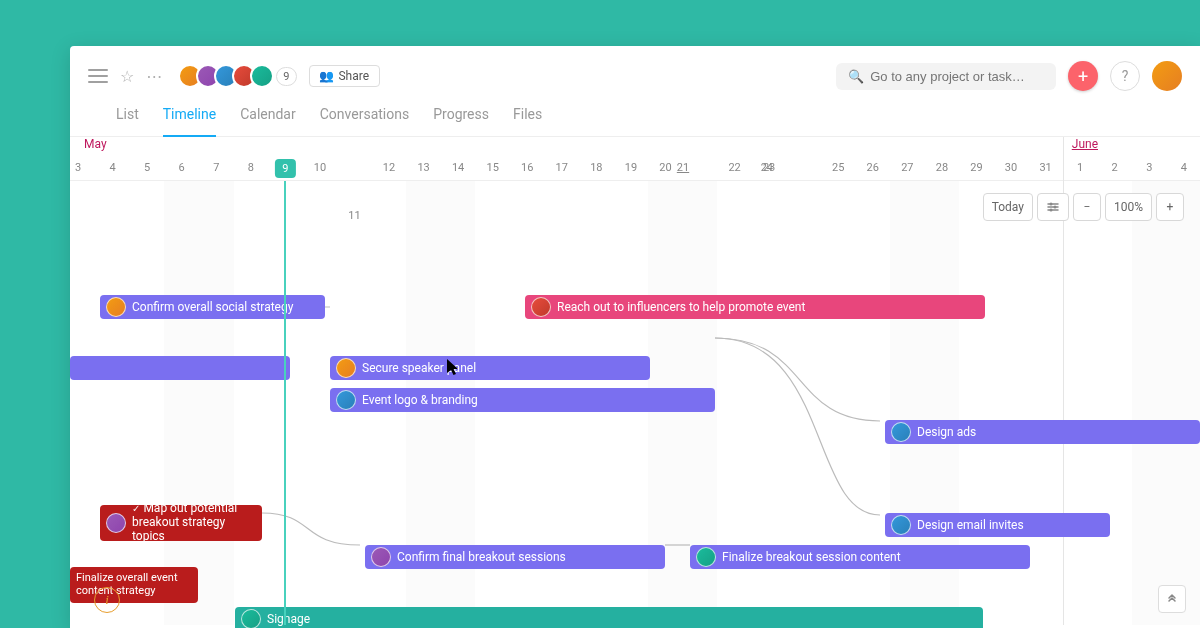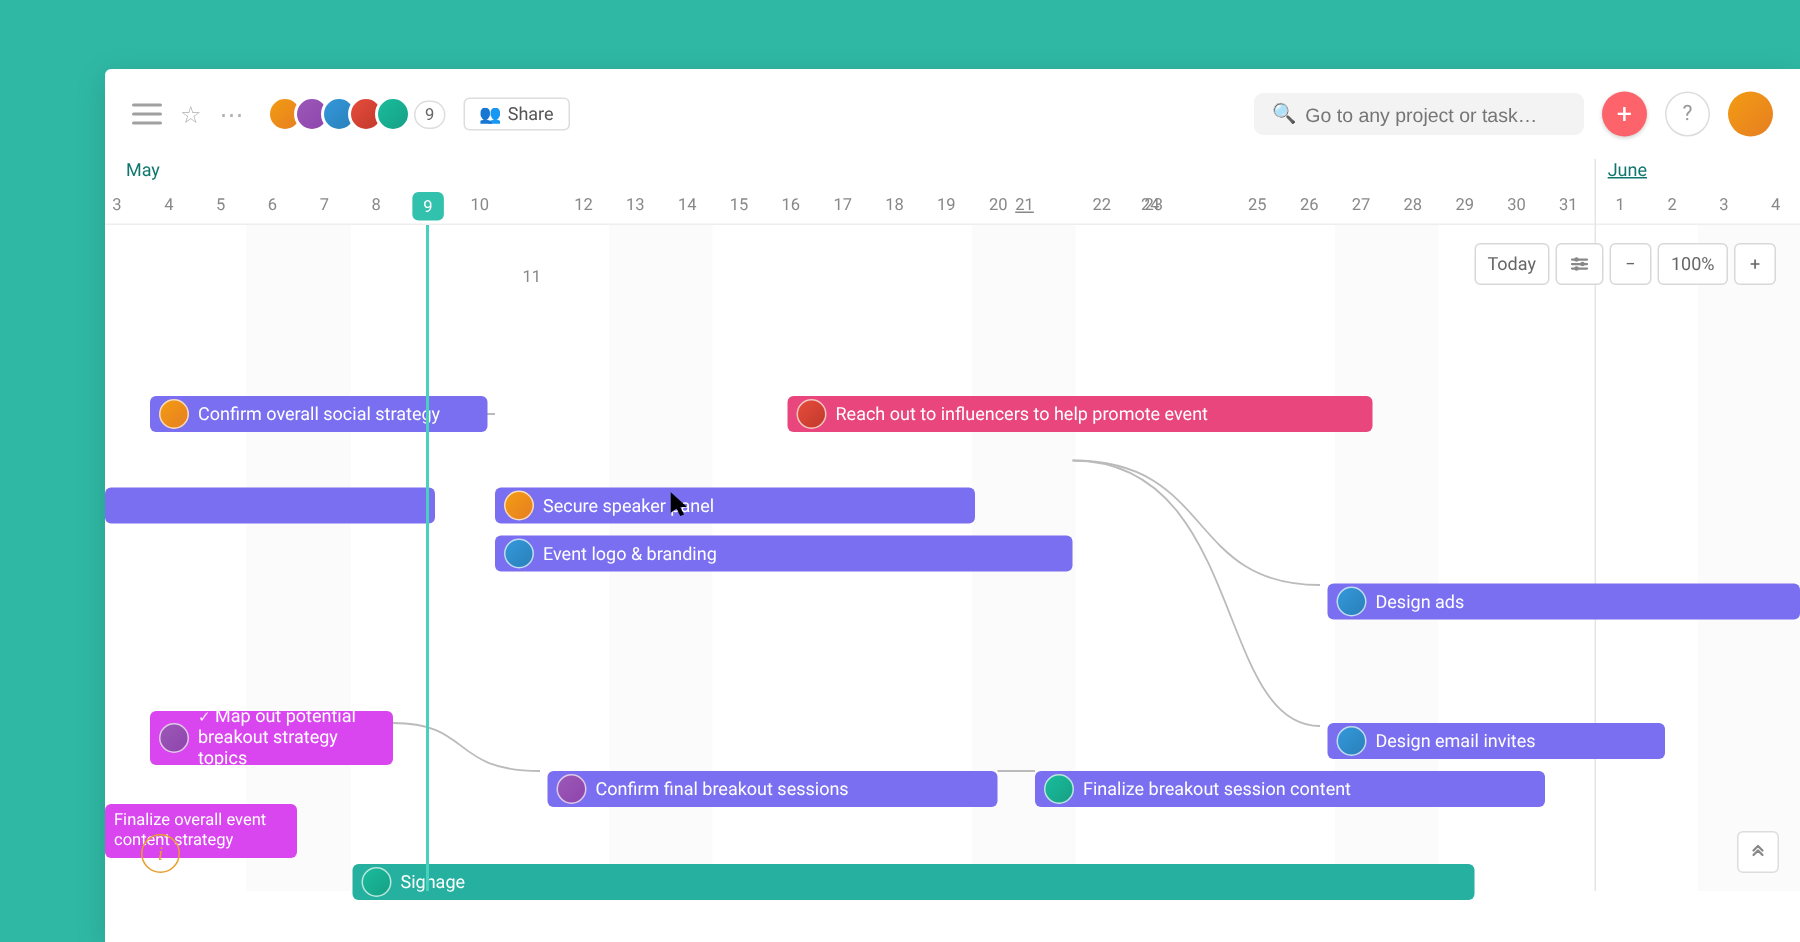--- a/index.html
+++ b/index.html
@@ -46,38 +46,38 @@
 .header-spacer { flex: 1; }
 .search-box { background: #f3f3f3; border-radius: 6px; padding: 6px 12px; width: 220px; display: flex; align-items: center; gap: 6px; color: #888; font-size: 13px; }
 .search-box input { border: none; background: transparent; outline: none; flex: 1; font-size: 13px; color: #555; }
 .add-btn { width: 30px; height: 30px; border-radius: 50%; background: #fc636b; color: #fff; display: flex; align-items: center; justify-content: center; font-size: 18px; cursor: pointer; box-shadow: 0 1px 3px rgba(0,0,0,0.2); }
 .help-btn { width: 30px; height: 30px; border-radius: 50%; border: 1px solid #ddd; color: #999; display: flex; align-items: center; justify-content: center; font-size: 14px; cursor: pointer; }
 .user-avatar { width: 30px; height: 30px; border-radius: 50%; background: linear-gradient(135deg,#f39c12,#e67e22); }
 .tabs { display: flex; gap: 24px; padding: 0 46px 8px 46px; border-bottom: 1px solid #eee; }
 .tab { color: #999; font-size: 14px; cursor: pointer; padding-bottom: 6px; }
 .tab.active { color: #14aaf5; border-bottom: 2px solid #14aaf5; margin-bottom: -9px; padding-bottom: 7px; }
 .timeline-area { position: relative; height: calc(100% - 94px); }
-.month-row { height: 20px; display: flex; position: relative; color: #0f766e; font-size: 12px; }
+.month-row { height: 20px; display: flex; position: relative; color: #be185d; font-size: 12px; }
 .month-may { position: absolute; left: 14px; }
 .month-june { position: absolute; right: 102px; text-decoration: underline; }
 .day-row { height: 24px; display: flex; position: relative; border-bottom: 1px solid #eee; }
 .day { position: absolute; top: 4px; font-size: 11px; color: #888; text-align: center; width: 20px; transform: translateX(-10px); }
 .today-marker { position: absolute; top: 2px; background: #32c1ac; color: #fff; border-radius: 4px; padding: 3px 7px; font-size: 11px; transform: translateX(-50%); z-index: 5; }
 .today-line { position: absolute; top: 44px; bottom: 0; width: 2px; background: #48d1bd; transform: translateX(-1px); z-index: 4; }
 .month-divider { position: absolute; top: 0; bottom: 0; width: 1px; background: #e5e5e5; }
 .grid-bg { position: absolute; top: 44px; left: 0; right: 0; bottom: 0; }
 .week-shade { position: absolute; top: 0; bottom: 0; background: #fbfbfb; }
 .controls { position: absolute; top: 56px; right: 16px; display: flex; gap: 4px; z-index: 10; }
 .ctrl-btn { background: #fff; border: 1px solid #d8d8d8; border-radius: 4px; padding: 5px 8px; font-size: 12px; color: #666; cursor: pointer; display: flex; align-items: center; justify-content: center; min-width: 28px; height: 28px; }
 .task-bar { position: absolute; height: 24px; border-radius: 4px; display: flex; align-items: center; padding: 0 6px; gap: 6px; color: #fff; font-size: 12px; cursor: pointer; overflow: hidden; white-space: nowrap; }
 .task-bar.short { height: 36px; white-space: normal; line-height: 1.15; }
 .task-bar.nolabel { padding: 0; }
 .task-avatar { width: 20px; height: 20px; border-radius: 50%; flex-shrink: 0; border: 1.5px solid rgba(255,255,255,0.7); }
 .purple { background: #7a6ff0; }
-.purple-faded { background: #d946ef; }
+.purple-faded { background: #b91c1c; }
 .hotpink { background: #e8467c; }
 .teal { background: #25b0a0; }
 .dependency-path { position: absolute; stroke: #bbb; stroke-width: 1.2; fill: none; pointer-events: none; }
 .info-btn { position: absolute; bottom: 12px; left: 24px; width: 26px; height: 26px; border-radius: 50%; border: 1px solid #e79e2e; color: #e79e2e; display: flex; align-items: center; justify-content: center; font-size: 13px; cursor: pointer; font-style: italic; font-family: Georgia, serif; }
 .expand-btn { position: absolute; bottom: 12px; right: 14px; width: 28px; height: 28px; border: 1px solid #ddd; border-radius: 4px; background: #fff; display: flex; align-items: center; justify-content: center; color: #888; cursor: pointer; font-size: 12px; }
 .cursor-arrow { position: absolute; z-index: 100; pointer-events: none; }
 .check-glyph { font-size: 10px; opacity: 0.9; }
 </style>
 </head>
 <body>
@@ -107,20 +107,28 @@
     <div class="header-spacer"></div>
     <div class="search-box">
       <span>🔍</span>
       <input type="text" placeholder="Go to any project or task…" style="">
     </div>
     <div class="add-btn">+</div>
     <div class="help-btn">?</div>
     <div class="user-avatar"></div>
   </div>
 
+  <div class="tabs" id="tabs-container">
+      <div class="tab">List</div>
+      <div class="tab active">Timeline</div>
+      <div class="tab">Calendar</div>
+      <div class="tab">Conversations</div>
+      <div class="tab">Progress</div>
+      <div class="tab">Files</div>
+    </div>
 
   <div class="timeline-area">
     <div class="month-row">
       <span class="month-may">May</span>
       <span class="month-june">June</span>
     </div>
     <div class="day-row" id="day-row">
         <div class="day" style="left: 8px;">3</div>
         <div class="day" style="left: 42.5566px;">4</div>
         <div class="day" style="left: 77.1131px;">5</div>
@@ -188,21 +196,21 @@
       <path d="M 645 157 C 740 157 720 240 810 240"></path>
       <path d="M 645 157 C 760 157 740 334 810 334"></path>
       <path d="M 192 332 C 245 332 230 364 290 364"></path>
       <path d="M 595 364 C 610 364 605 364 620 364"></path>
     </svg>
 
     <div class="task-bar purple" style="top:158px; left:30px; width:225px;">
       <div class="task-avatar av1"></div>
       <span>Confirm overall social strategy</span>
     </div>
-    <div class="task-bar hotpink" style="top:158px; left:455px; width:390px;">
+    <div class="task-bar hotpink" style="top:158px; left:455px; width:460px;">
       <div class="task-avatar av4"></div>
       <span>Reach out to influencers to help promote event</span>
     </div>
 
     <div class="task-bar purple nolabel" style="top:219px; left:0; width:220px;"></div>
     <div class="task-bar purple" style="top:219px; left:260px; width:320px;">
       <div class="task-avatar av1"></div>
       <span>Secure speaker panel</span>
     </div>
     <div class="task-bar purple" style="top:251px; left:260px; width:385px;">

